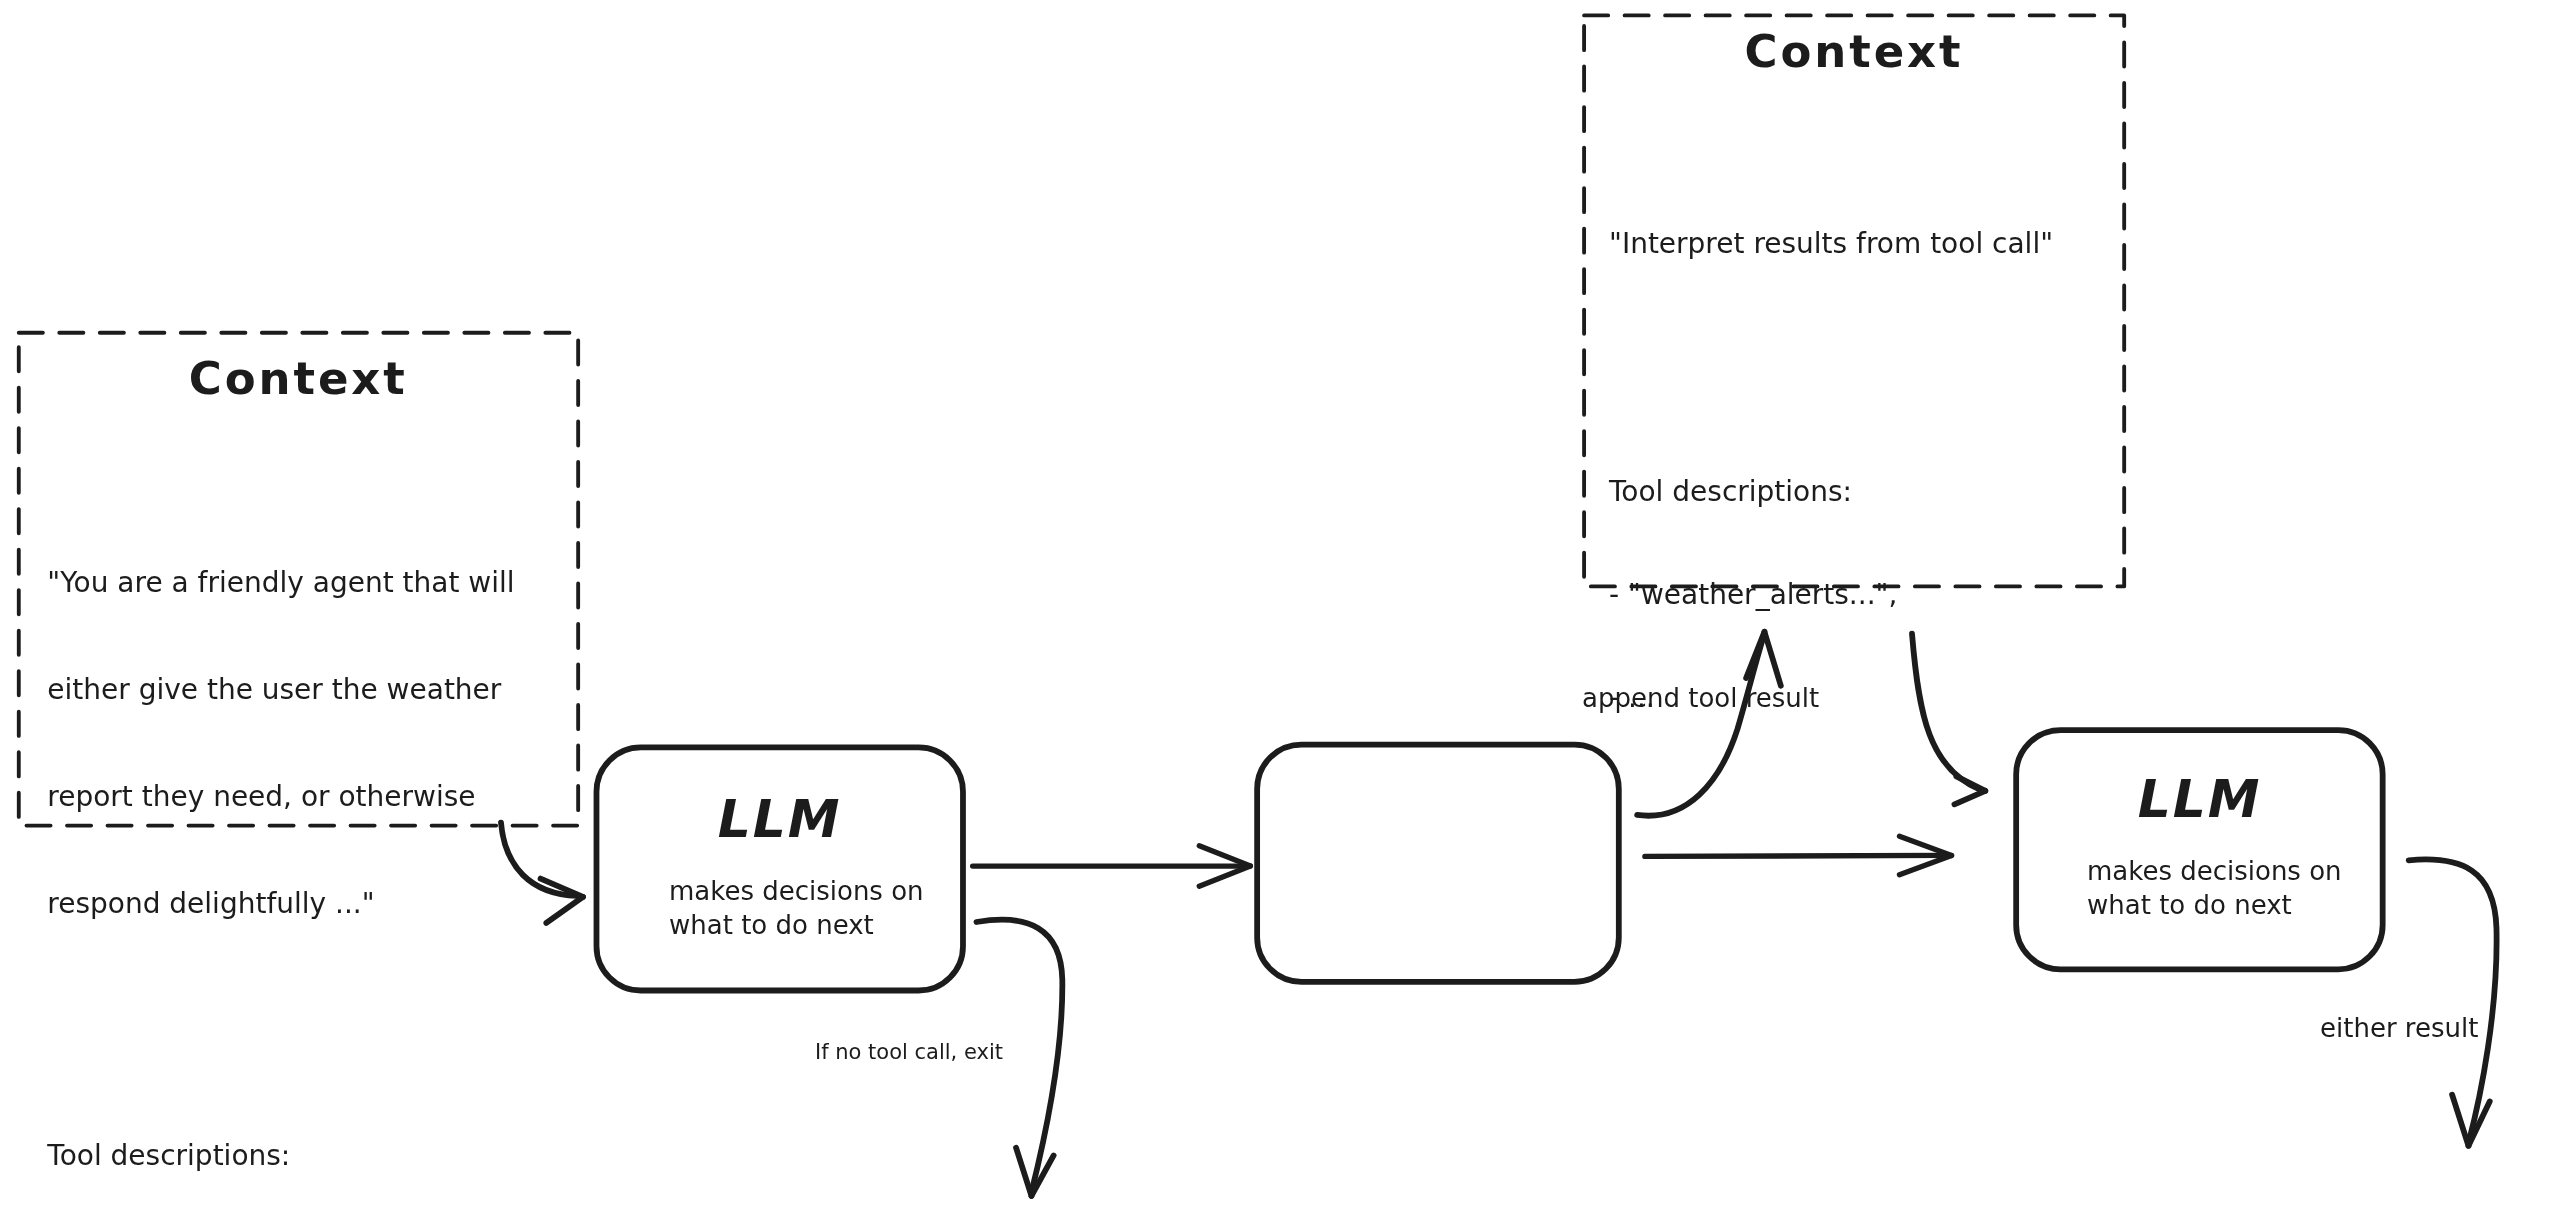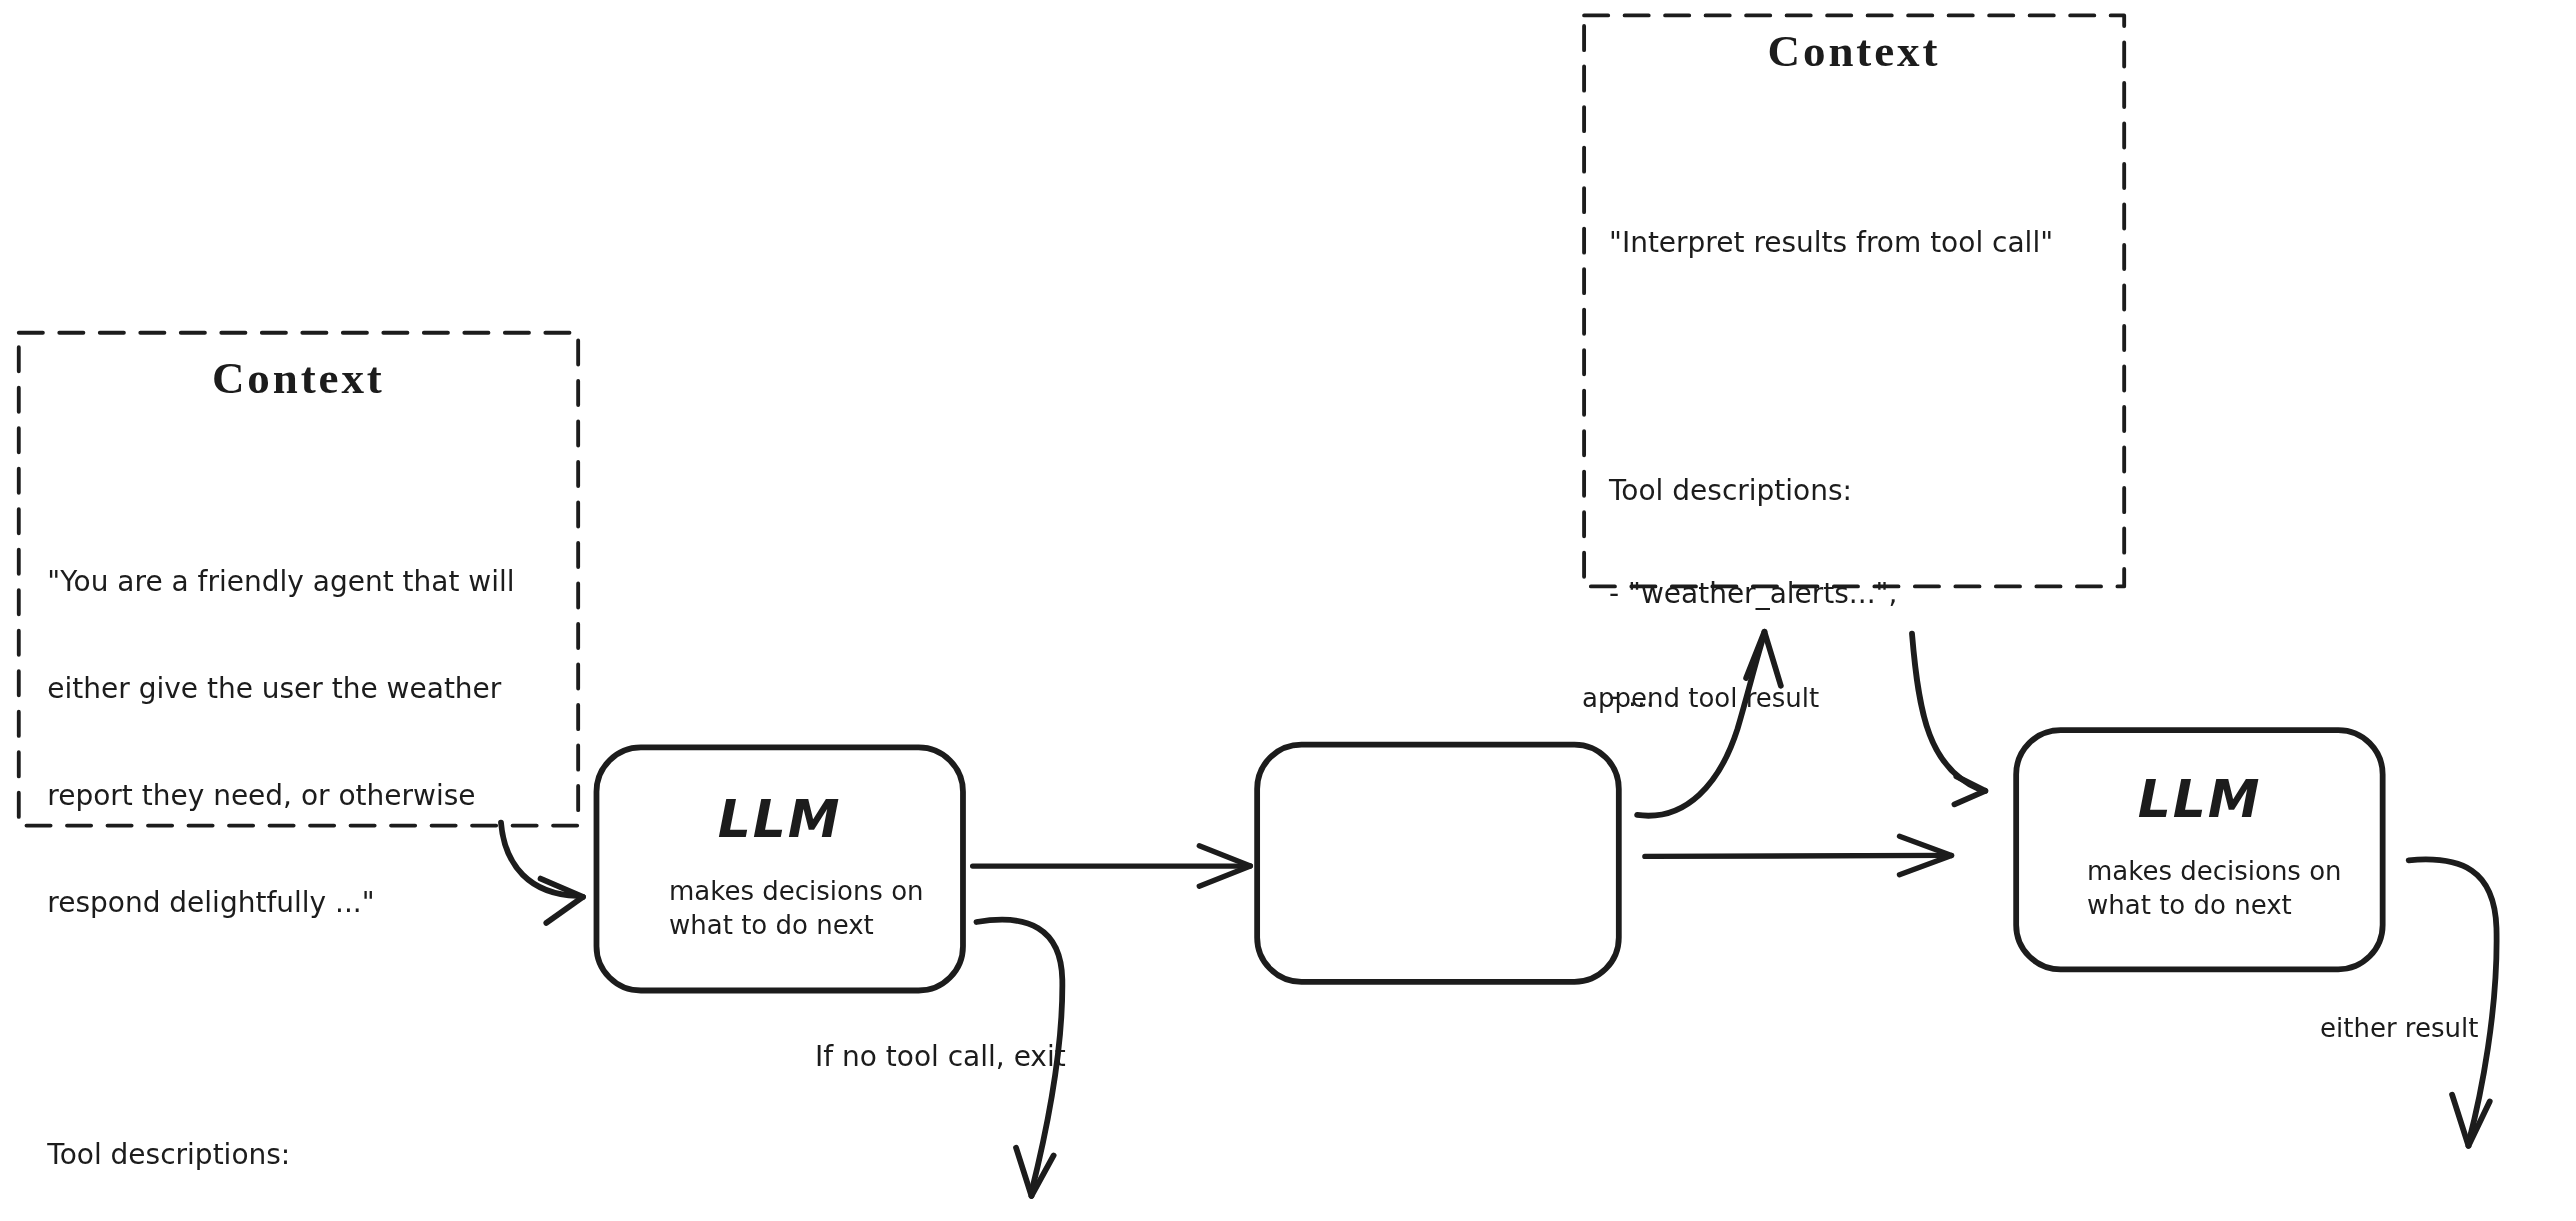--- a/index.html
+++ b/index.html
@@ -24,21 +24,20 @@
     z-index: 1;
   }
 
   
   .ctx-box { position: absolute; z-index: 2; }
   .ctx-title {
     text-align: center;
     font-size: 45px;
     font-weight: bold;
     letter-spacing: 2.9px;
-    font-family: Liberation Serif, serif;
   }
   .ctx-body {
     font-size: 28px;
     white-space: pre;
   }
   .ctx-left .ctx-body .line { line-height: 41px; }
   .ctx-top  .ctx-body .line { line-height: 37px; }
   .para { margin-bottom: 12.5px; }
 
   
@@ -171,17 +170,17 @@
 
   <div class="node" style="left:2016px; top:730px; width:367px; height:239px;">
     <div class="node-title italic" style="margin-top:39px;">LLM</div>
     <div class="node-sub" style="margin-left:71px;">
       <div>makes decisions on</div>
       <div>what to do next</div>
     </div>
   </div>
 
   <div class="edge-label" style="left:1582px; top:683px;">append tool result</div>
-  <div class="edge-label" style="left:815px; top:1040px; font-size:28px;">If no tool call, exit</div>
+  <div class="edge-label" style="left:815px; top:1040px; font-size:21px;">If no tool call, exit</div>
   <div class="edge-label" style="left:2320px; top:1013px;">either result</div>
 
 </div>
 
 
 </body></html>

